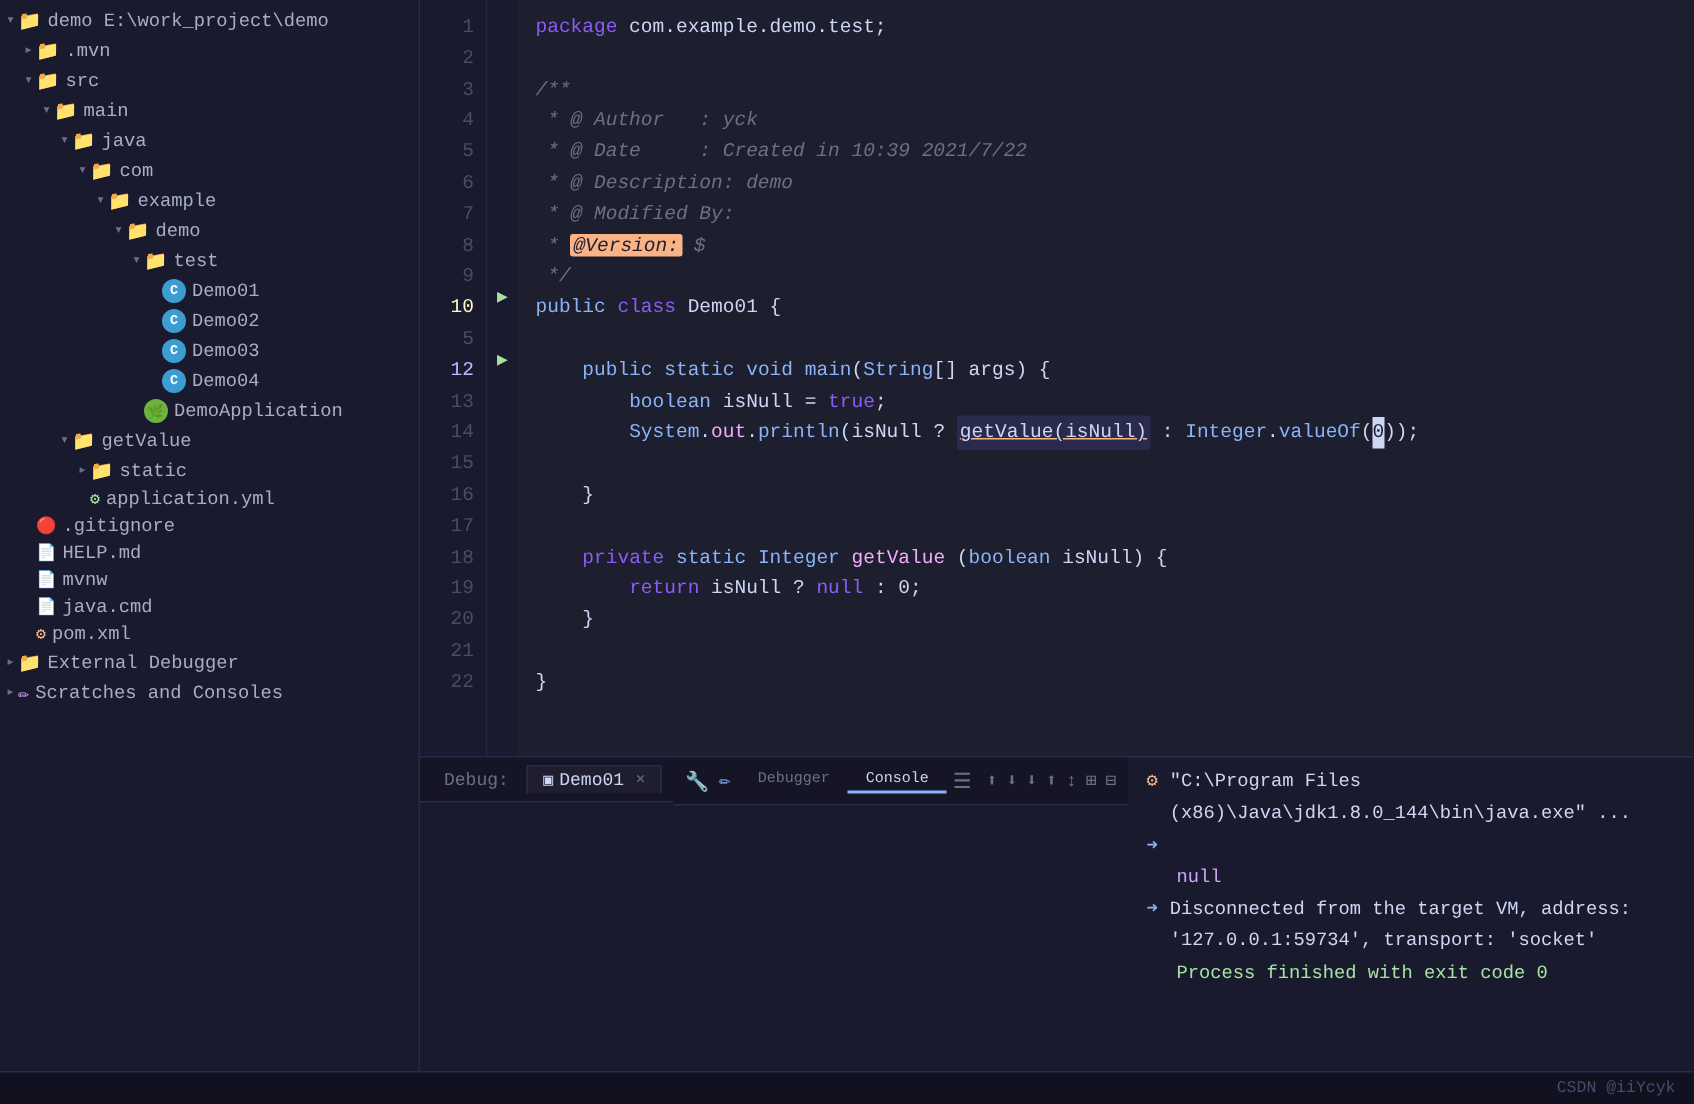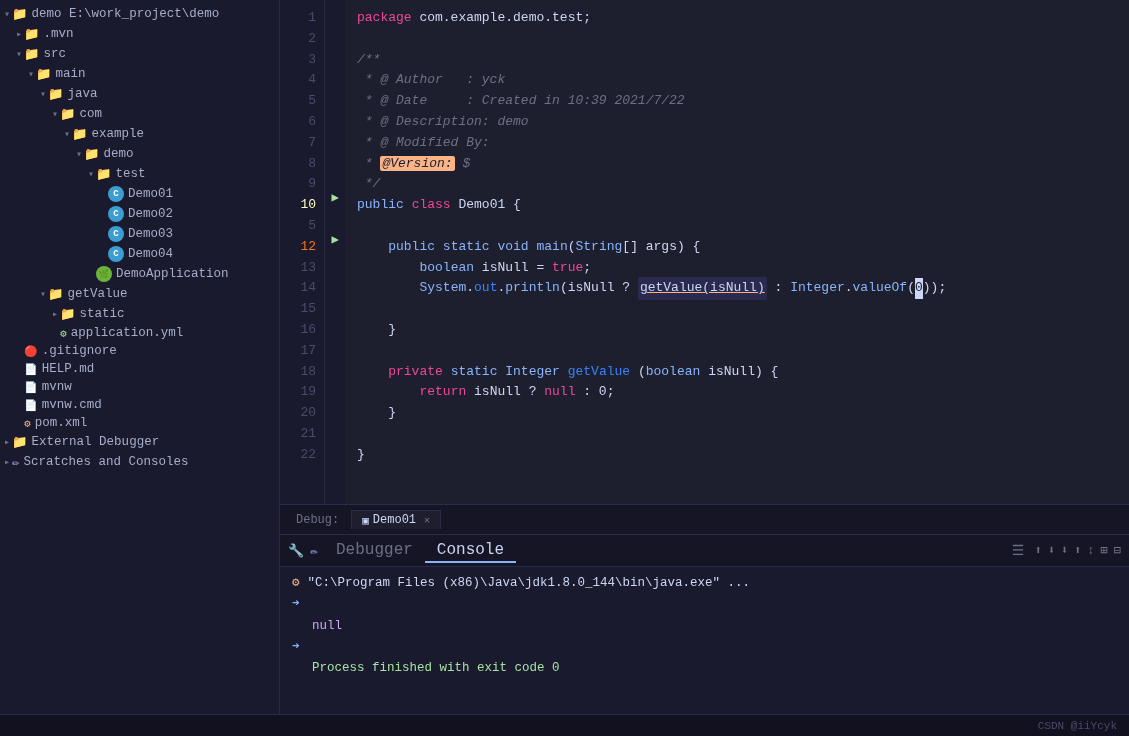--- a/index.html
+++ b/index.html
@@ -90,37 +90,37 @@
       white-space: pre;
       overflow-x: auto;
     }
     .code-line {
       height: 20.8px;
       display: flex;
       align-items: center;
       position: relative;
     }
     
-    .kw { color: #ec4899; } 
+    .kw { color: #8b5cf6; } 
     .kw2 { color: #89b4fa; } 
     .type { color: #89b4fa; }
     .comment { color: #6c7086; font-style: italic; }
     .method { color: #89b4fa; }
-    .method2 { color: #3b82f6; }
+    .method2 { color: #f0abfc; }
     .version-highlight { background: #fab387; color: #1e1e2e; border-radius: 2px; padding: 0 2px; }
     .underline-orange { text-decoration: underline; text-decoration-color: #fab387; }
     .plain { color: #cdd6f4; }
 
     
     .debug-panel {
       height: 210px;
       background: #1a1a2e;
       border-top: 1px solid #2a2a4e;
       display: flex;
-      flex-direction: column;
+      flex-direction: row;
     }
     .debug-tabs {
       display: flex;
       align-items: center;
       background: #151525;
       border-bottom: 1px solid #2a2a4e;
       padding: 0 8px;
       height: 30px;
       gap: 4px;
     }
@@ -150,21 +150,21 @@
       padding: 2px 8px;
       height: 32px;
       gap: 2px;
     }
     .debug-tabs-inner {
       display: flex;
       gap: 0;
     }
     .debug-inner-tab {
       padding: 2px 12px;
-      font-size: 16px;
+      font-size: 10px;
       cursor: pointer;
       color: #6c7086;
       border-bottom: 2px solid transparent;
     }
     .debug-inner-tab.active {
       color: #cdd6f4;
       border-bottom: 2px solid #89b4fa;
     }
     .console-output {
       flex: 1;
@@ -306,21 +306,21 @@
           <span>HELP.md</span>
         </div>
         <div class="tree-item indent-1">
           <span style="width:8px;display:inline-block;"></span>
           <span class="icon" style="color:#6c7086;margin-right:4px;font-size:11px;">📄</span>
           <span>mvnw</span>
         </div>
         <div class="tree-item indent-1">
           <span style="width:8px;display:inline-block;"></span>
           <span class="icon" style="color:#6c7086;margin-right:4px;font-size:11px;">📄</span>
-          <span>mvnw.cmd</span>
+          <span>java.cmd</span>
         </div>
         <div class="tree-item indent-1">
           <span style="width:8px;display:inline-block;"></span>
           <span class="icon" style="color:#fab387;margin-right:4px;font-size:11px;">⚙</span>
           <span>pom.xml</span>
         </div>
         <div class="tree-item indent-0">
           <span class="arrow">▸</span>
           <span class="icon folder-icon">📁</span>
           <span>External Debugger</span>
@@ -341,21 +341,21 @@
           <div class="line-num">2</div>
           <div class="line-num">3</div>
           <div class="line-num">4</div>
           <div class="line-num">5</div>
           <div class="line-num">6</div>
           <div class="line-num">7</div>
           <div class="line-num">8</div>
           <div class="line-num">9</div>
           <div class="line-num" style="color: #fef9c3;">10</div>
           <div class="line-num">5</div>
-          <div class="line-num" style="color: #f97316;">12</div>
+          <div class="line-num" style="color: #c4b5fd;">12</div>
           <div class="line-num">13</div>
           <div class="line-num">14</div>
           <div class="line-num">15</div>
           <div class="line-num">16</div>
           <div class="line-num">17</div>
           <div class="line-num">18</div>
           <div class="line-num">19</div>
           <div class="line-num">20</div>
           <div class="line-num">21</div>
           <div class="line-num">22</div>
@@ -426,20 +426,21 @@
           </div>
           <div class="console-line">
             <span class="console-icon ">➜</span>
           </div>
           <div class="console-line">
             <span style="width: 20px; display: inline-block;"></span>
             <span style="color: rgb(203, 166, 247);">null</span>
           </div>
           <div class="console-line">
             <span class="console-icon ">➜</span>
+            <span>Disconnected from the target VM, address: '127.0.0.1:59734', transport: 'socket'</span>
           </div>
           <div class="console-line">
             <span style="width: 20px; display: inline-block;"></span>
             <span style="color: rgb(166, 227, 161);">Process finished with exit code 0</span>
           </div>
         </div>
     </div>
   </div>
 </div>
 <div class="bottom-bar">

